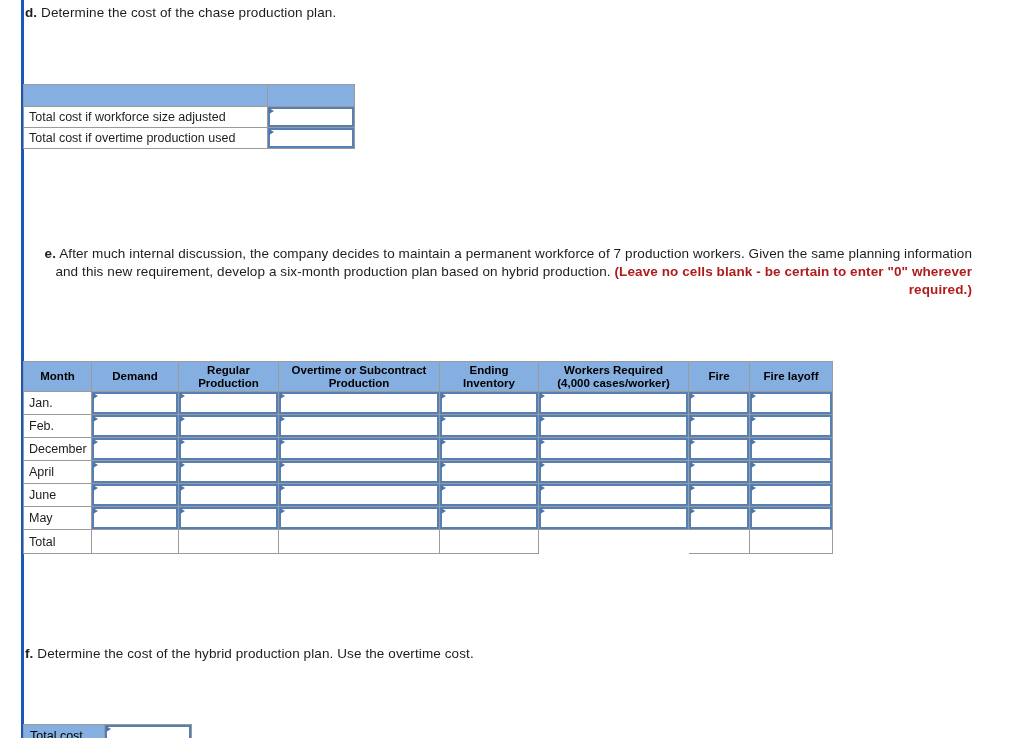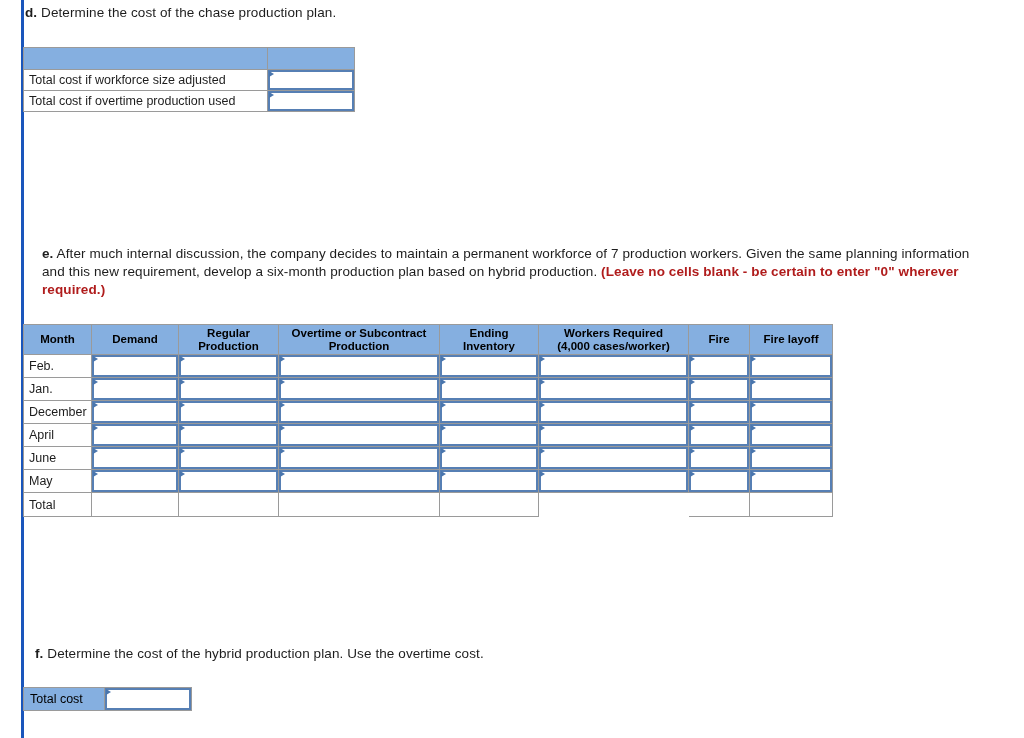--- a/index.html
+++ b/index.html
@@ -28,30 +28,32 @@
   }
 
   
   .prompt {
     position: absolute;
     left: 25px;
     font-size: 13.5px;
     line-height: 18px;
     color: #1d1d1d;
     letter-spacing: 0.1px;
+    text-align: right;
   }
   .prompt .lead { font-weight: bold; }
   .prompt .warn { color: #b01c1c; font-weight: bold; }
 
   
   .grid {
     position: absolute;
     border-collapse: collapse;
     table-layout: fixed;
     font-size: 12px;
+    margin-top: 37px;
   }
   .grid td, .grid th {
     padding: 0;
     margin: 0;
     border: 1px solid #9a9a9a;
     vertical-align: middle;
     background: #ffffff;
     font-weight: normal;
   }
   .hdr-blue {
@@ -143,21 +145,21 @@
   #table-hybrid tr.totalrow td.blank-cell { border: 1px solid #ffffff; border-top: 1px solid #9a9a9a;}
 
   
   #table-f { left: 23px; top: 687px; width: 168px; }
   #table-f col.f-lbl { width: 81px; }
   #table-f col.f-val { width: 87px; }
   #table-f tr td { height: 22px; }
 
   #prompt-d { top: 4px; }
   #prompt-e { top: 245px; width: 930px; padding-left: 17px; }
-  #prompt-f { top: 645px; margin-left: 10px; }
+  #prompt-f { top: 645px; }
 </style>
 </head>
 <body>
 
 <div class="left-bar"></div>
 
 <div class="prompt" id="prompt-d">
   <span class="lead">d.</span>
   <span>Determine the cost of the chase production plan.</span>
 </div>
@@ -236,67 +238,67 @@
       </td>
       <td class="hdr-blue-bold">
         <div>Fire</div>
       </td>
       <td class="hdr-blue-bold">
         <div>Fire layoff</div>
       </td>
     </tr>
 
     <tr class="datarow">
+      <td class="lbl">Jan.</td>
+      <td class="cell-input">
+          <div class="inp-wrap">
+            <span class="marker"></span>
+            <input class="inp" type="text" value="" style="">
+          </div>
+        </td>
+      <td class="cell-input">
+          <div class="inp-wrap">
+            <span class="marker"></span>
+            <input class="inp" type="text" value="" style="">
+          </div>
+        </td>
+      <td class="cell-input">
+          <div class="inp-wrap">
+            <span class="marker"></span>
+            <input class="inp" type="text" value="" style="">
+          </div>
+        </td>
+      <td class="cell-input">
+          <div class="inp-wrap">
+            <span class="marker"></span>
+            <input class="inp" type="text" value="" style="">
+          </div>
+        </td>
+      <td class="cell-input">
+          <div class="inp-wrap">
+            <span class="marker"></span>
+            <input class="inp" type="text" value="" style="">
+          </div>
+        </td>
+      <td class="cell-input">
+          <div class="inp-wrap">
+            <span class="marker"></span>
+            <input class="inp" type="text" value="" style="">
+          </div>
+        </td>
+      <td class="cell-input">
+          <div class="inp-wrap">
+            <span class="marker"></span>
+            <input class="inp" type="text" value="" style="">
+          </div>
+        </td>
+    </tr>
+
+    <tr class="datarow">
       <td class="lbl">Feb.</td>
-      <td class="cell-input">
-          <div class="inp-wrap">
-            <span class="marker"></span>
-            <input class="inp" type="text" value="" style="">
-          </div>
-        </td>
-      <td class="cell-input">
-          <div class="inp-wrap">
-            <span class="marker"></span>
-            <input class="inp" type="text" value="" style="">
-          </div>
-        </td>
-      <td class="cell-input">
-          <div class="inp-wrap">
-            <span class="marker"></span>
-            <input class="inp" type="text" value="" style="">
-          </div>
-        </td>
-      <td class="cell-input">
-          <div class="inp-wrap">
-            <span class="marker"></span>
-            <input class="inp" type="text" value="" style="">
-          </div>
-        </td>
-      <td class="cell-input">
-          <div class="inp-wrap">
-            <span class="marker"></span>
-            <input class="inp" type="text" value="" style="">
-          </div>
-        </td>
-      <td class="cell-input">
-          <div class="inp-wrap">
-            <span class="marker"></span>
-            <input class="inp" type="text" value="" style="">
-          </div>
-        </td>
-      <td class="cell-input">
-          <div class="inp-wrap">
-            <span class="marker"></span>
-            <input class="inp" type="text" value="" style="">
-          </div>
-        </td>
-    </tr>
-
-    <tr class="datarow">
-      <td class="lbl">Jan.</td>
       <td class="cell-input">
           <div class="inp-wrap">
             <span class="marker"></span>
             <input class="inp" type="text" value="" style="">
           </div>
         </td>
       <td class="cell-input">
           <div class="inp-wrap">
             <span class="marker"></span>
             <input class="inp" type="text" value="" style="">

